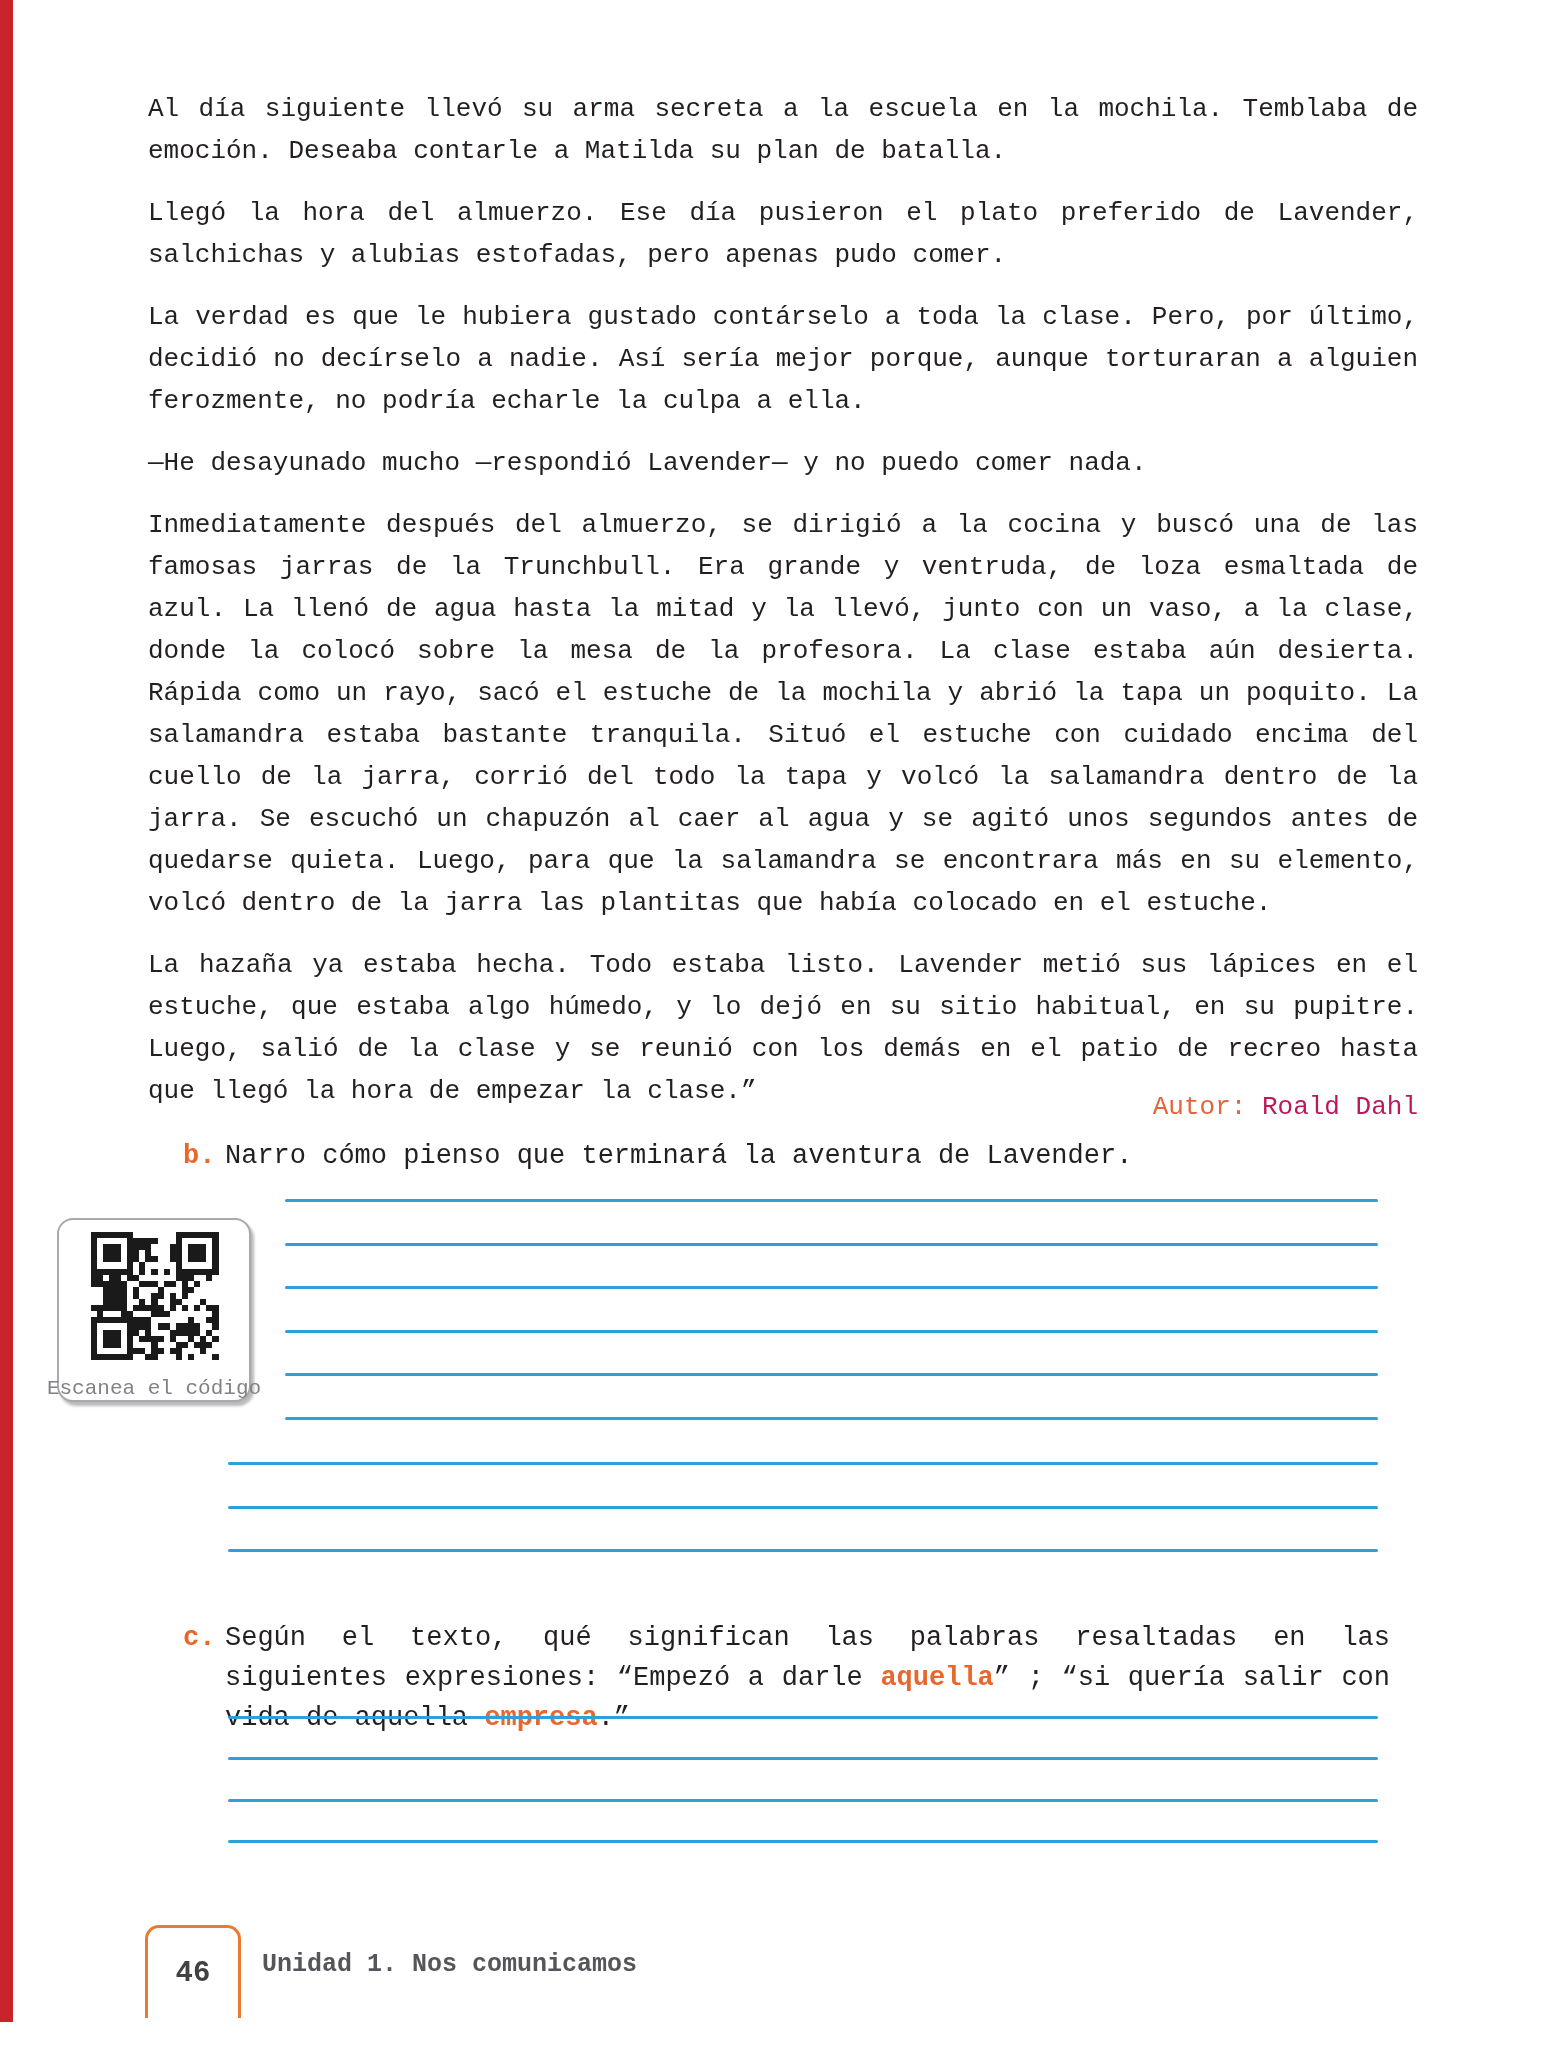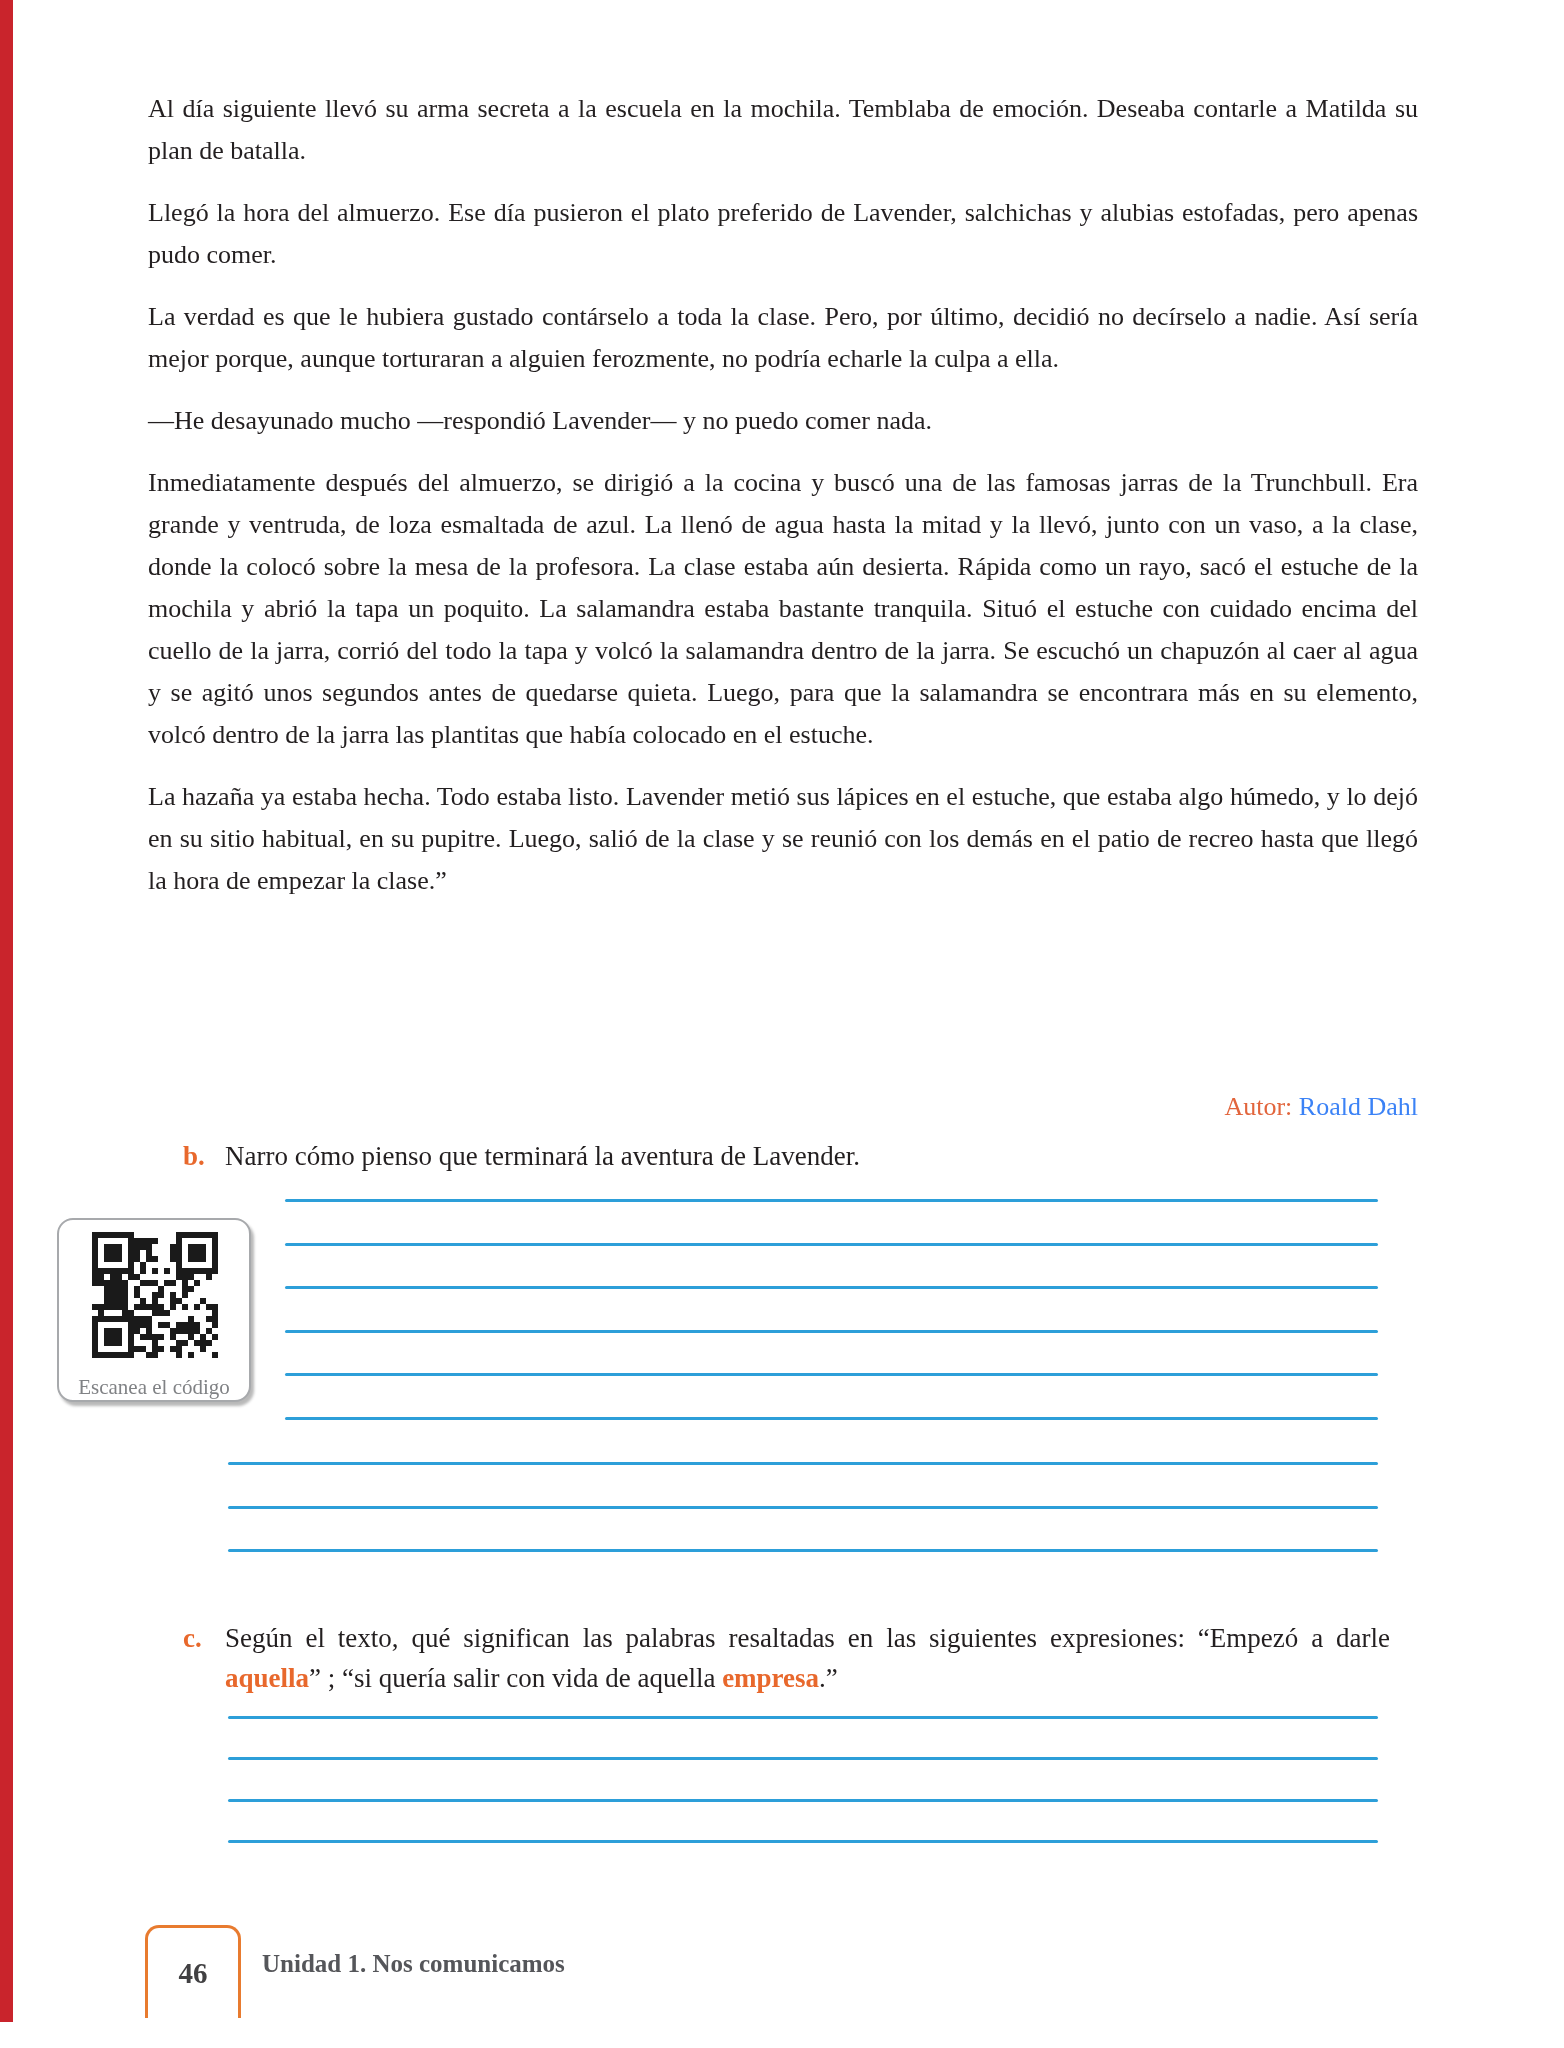--- a/index.html
+++ b/index.html
@@ -1,25 +1,25 @@
 <!DOCTYPE html>
 <html lang="es"><head>
 <meta charset="utf-8">
 <style>
   html,body{margin:0;padding:0;background:#ffffff;}
   .page{
     position:relative;width:1564px;height:2048px;background:#ffffff;overflow:hidden;
-    font-family:Liberation Serif, serif;color:#231f20;
+    font-family:Liberation Mono, monospace;color:#231f20;
   }
   .edge-bar{position:absolute;left:0;top:0;width:13px;height:2022px;background:#c9242c;}
   .story{position:absolute;left:148px;top:88px;width:1270px;}
   .story p{margin:0 0 20px 0;font-size:26px;line-height:42px;text-align:justify;}
   .author-line{position:absolute;left:148px;top:1092px;width:1270px;text-align:right;font-size:26px;}
   .author-label{color:#e2653c;}
-  .author-name{color:#3b82f6;margin-top:25px;}
+  .author-name{color:#be185d;margin-top:25px;}
   .item{position:absolute;left:183px;display:flex;font-size:27px;line-height:40px;}
   .item .marker{color:#e8682c;font-weight:bold;width:42px;flex:0 0 42px;}
   .item-b{top:1136px;width:1220px;}
   .item-c{top:1618px;width:1207px;}
   .item-c .seg-text{text-align:justify;}
   .hl{color:#e8682c;font-weight:bold;}
   .ans-line{position:absolute;height:3px;background:#2d9fd9;border-radius:2px;}
   .qr-box{
     position:absolute;left:57px;top:1218px;width:190px;height:180px;background:#fff;
     border:2px solid #a7a9ac;border-radius:16px;box-shadow:3px 4px 3px rgba(0,0,0,0.28);

